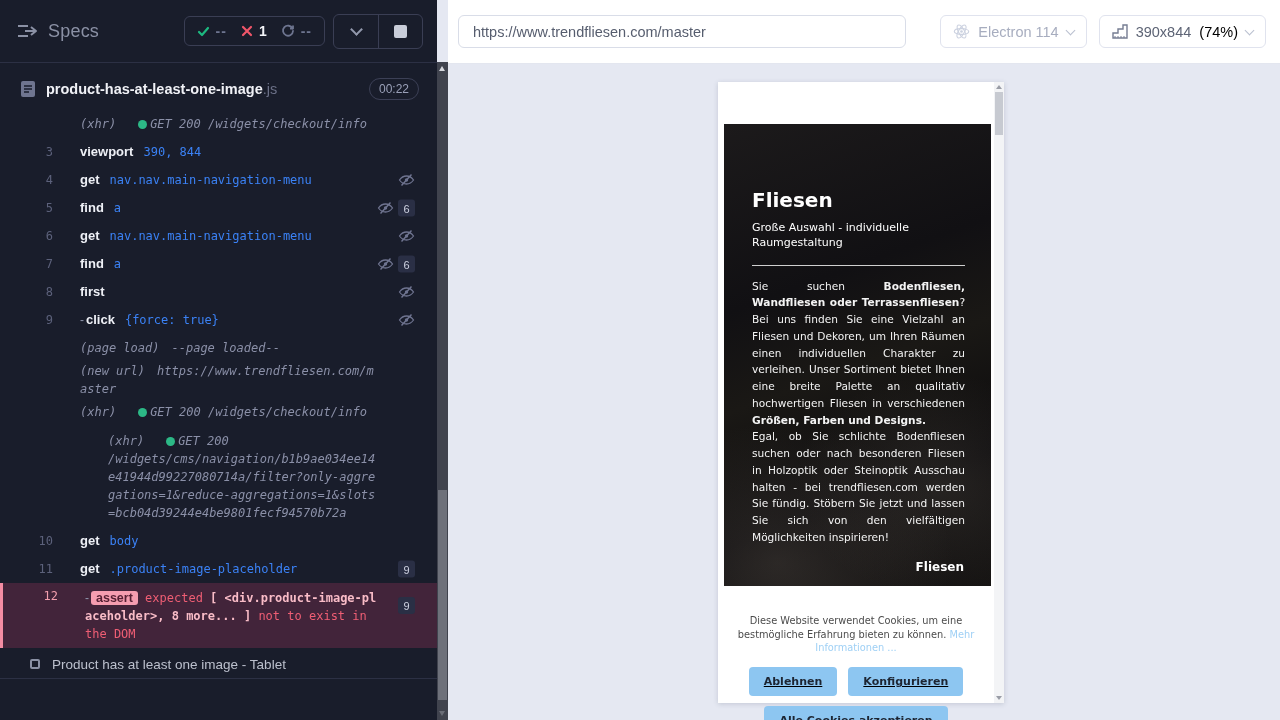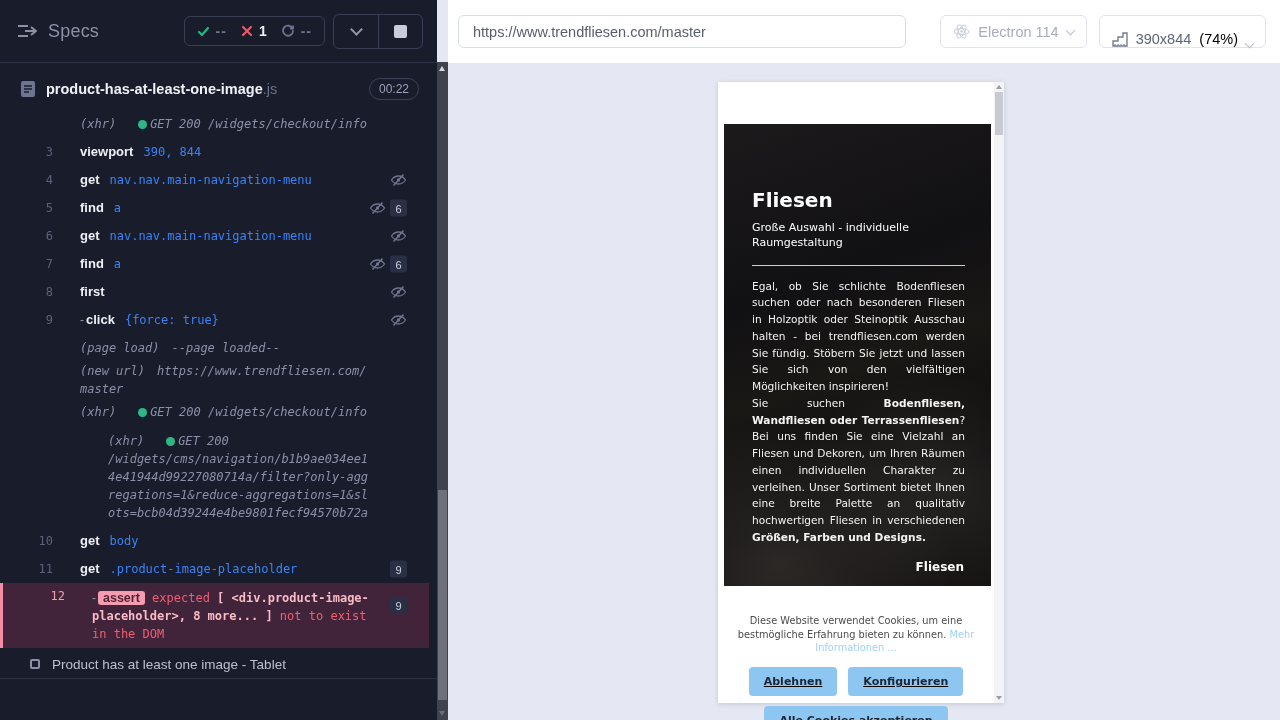--- a/index.html
+++ b/index.html
@@ -28,40 +28,40 @@
 
   .spec-row { display:flex; align-items:center; padding:15px 18px 8px 20px; }
   .spec-doc-icon { width:16px; height:18px; margin-right:10px; flex:none; }
   .spec-name { font-size:14.5px; font-weight:bold; color:#f0f1f6;
                white-space:nowrap; overflow:hidden; flex:1; }
   .spec-name .ext { color:#6b7087; font-weight:normal; }
   .time-pill { border:1px solid #3c4056; border-radius:11px; color:#9aa0b8;
                font-size:12px; padding:3px 9px; flex:none; }
 
   
-  .log { position:absolute; top:110px; left:0; right:8px; font-family:"DejaVu Sans Mono","Liberation Mono",monospace; font-size:12px; }
+  .log { position:absolute; top:110px; left:0; right:0; font-family:"DejaVu Sans Mono","Liberation Mono",monospace; font-size:12px; }
   .row { position:relative; min-height:28px; display:flex; align-items:center; padding:0 60px 0 0; }
   .row.tall { align-items:flex-start; padding-top:6px; padding-bottom:5px;padding-left:28px; }
   .lnum { width:53px; flex:none; text-align:right; color:#5c617b; font-size:12px; }
   .rcontent { margin-left:27px; flex:1; line-height:18px; word-break:break-all; }
   .cmd-name { color:#eef0f6; font-weight:bold; font-family:"Liberation Sans",sans-serif; font-size:13px; }
   .cmd-dash { color:#9096ad; margin-right:2px; font-family:"Liberation Sans",sans-serif; }
   .cmd-msg { color:#3b82f6; margin-left:10px; }
   .evt { font-style:italic; color:#8b90a8; }
   .evt .lbl { margin-right:12px; }
   .dot { display:inline-block; width:9px; height:9px; border-radius:50%; background:#2cb886;
          margin:0 3px 0 10px; vertical-align:-1px; }
   .row-icons { position:absolute; right:22px; top:50%; transform:translateY(-50%);
                display:flex; align-items:center; gap:4px; }
   .row.tall .row-icons { top:14px; transform:none; }
   .eye { width:17px; height:17px; display:block; }
   .count-badge { background:#2a2f45; color:#cdd1e0; border-radius:3px; min-width:17px; height:17px;
                  display:flex; align-items:center; justify-content:center; font-size:11px;
                  font-family:"Liberation Sans",sans-serif; padding:0 3px; }
-  .row.failed { background:#42243a; border-left:3px solid #f48ca3; padding-left:12px; }
+  .row.failed { background:#42243a; border-left:3px solid #f48ca3; padding-left:5px; }
   .row.failed .lnum { width:50px; color:#f39fae; }
   .assert-badge { background:#f59db0; color:#551f33; font-weight:bold; border-radius:3px;
                   padding:0 5px; font-family:"Liberation Sans",sans-serif; font-size:12.5px; }
   .as-red { color:#ef5e74; }
   .as-obj { color:#f9bcc7; font-weight:bold; }
 
   .rep-footer { position:absolute; left:0; right:0; top:650px; height:29px;
                 border-bottom:1px solid #2c3044; display:flex; align-items:center; padding:0 20px 0 30px; }
   .foot-sq { width:10px; height:10px; border:2px solid #8b91a5; border-radius:2px; margin-right:12px; flex:none; }
   .foot-label { color:#bcc0cd; font-size:13.5px; white-space:nowrap; }
@@ -76,21 +76,21 @@
   
   .stage { position:absolute; left:448px; top:0; right:0; height:720px; background:#e5e8f2; }
   .topbar { height:64px; background:#ffffff; border-bottom:1px solid #e3e6ef;
             display:flex; align-items:center; padding:0 14px 0 10px; }
   .url-input { width:448px; height:33px; border:1px solid #d9dde8; border-radius:6px;
                font-size:14.5px; color:#565d6e; padding:0 14px;
                font-family:"Liberation Sans",sans-serif; outline:none; background:#fff; }
   .sel-box { display:flex; align-items:center; gap:8px; border:1px solid #e0e3ee; border-radius:6px;
              height:33px; padding:0 12px; margin-left:12px; cursor:pointer; background:#fff; }
   .sel-box.browser { margin-left:auto; color:#a7adbf; }
-  .sel-box.viewport { color:#5d6475;align-items:flex-end; }
+  .sel-box.viewport { color:#5d6475; }
   .sel-label { font-size:14.5px; white-space:nowrap; }
   .dim-label { color:#000000; }
   .sel-chev { width:7px; height:7px; border-right:1.6px solid #b9bfcf; border-bottom:1.6px solid #b9bfcf;
               transform:rotate(45deg); margin-top:-3px; }
 
   
   .device { position:absolute; left:270px; top:82px; width:286px; height:621px; background:#ffffff;
             box-shadow:0 1px 5px rgba(40,50,80,.18); }
   .aut-header { height:40px; display:flex; align-items:center; padding:0 26px 0 16px; gap:0;margin-top:42px; }
   .aicon { width:17px; height:17px; flex:none; }
@@ -379,22 +379,22 @@
           <path d="M1 1h3l2 9h8l2.4-7H5" fill="none" stroke="#4a4a4a" stroke-width="1.4" stroke-linejoin="round"></path>
           <circle cx="7.2" cy="13.6" r="1.2" fill="#4a4a4a"></circle>
           <circle cx="12.8" cy="13.6" r="1.2" fill="#4a4a4a"></circle>
         </svg>
     </div>
 
     <div class="hero">
       <div class="hero-title">Fliesen</div>
       <div class="hero-sub">Große Auswahl - individuelle Raumgestaltung</div>
       <hr class="hero-hr">
+      <p class="hero-p" id="hero-p1"><span>Sie suchen </span><b>Bodenfliesen, Wandfliesen oder Terrassenfliesen</b><span>? Bei uns finden Sie eine Vielzahl an Fliesen und Dekoren, um Ihren Räumen einen individuellen Charakter zu verleihen. Unser Sortiment bietet Ihnen eine breite Palette an qualitativ hochwertigen Fliesen in verschiedenen </span><b>Größen, Farben und Designs.</b></p>
       <p class="hero-p" id="hero-p2"><span>Egal, ob Sie schlichte Bodenfliesen suchen oder nach besonderen Fliesen in Holzoptik oder Steinoptik Ausschau halten - bei trendfliesen.com werden Sie fündig. Stöbern Sie jetzt und lassen Sie sich von den vielfältigen Möglichkeiten inspirieren!</span></p>
-      <p class="hero-p" id="hero-p1"><span>Sie suchen </span><b>Bodenfliesen, Wandfliesen oder Terrassenfliesen</b><span>? Bei uns finden Sie eine Vielzahl an Fliesen und Dekoren, um Ihren Räumen einen individuellen Charakter zu verleihen. Unser Sortiment bietet Ihnen eine breite Palette an qualitativ hochwertigen Fliesen in verschiedenen </span><b>Größen, Farben und Designs.</b></p>
       <div class="hero-corner">Fliesen</div>
     </div>
 
     <div class="cookie">
       <div class="cookie-msg">
         <span>Diese Website verwendet Cookies, um eine bestmögliche Erfahrung bieten zu können.</span>
         <span class="cookie-link">Mehr Informationen ...</span>
       </div>
       <div class="cookie-btns">
         <div class="cb-row">

